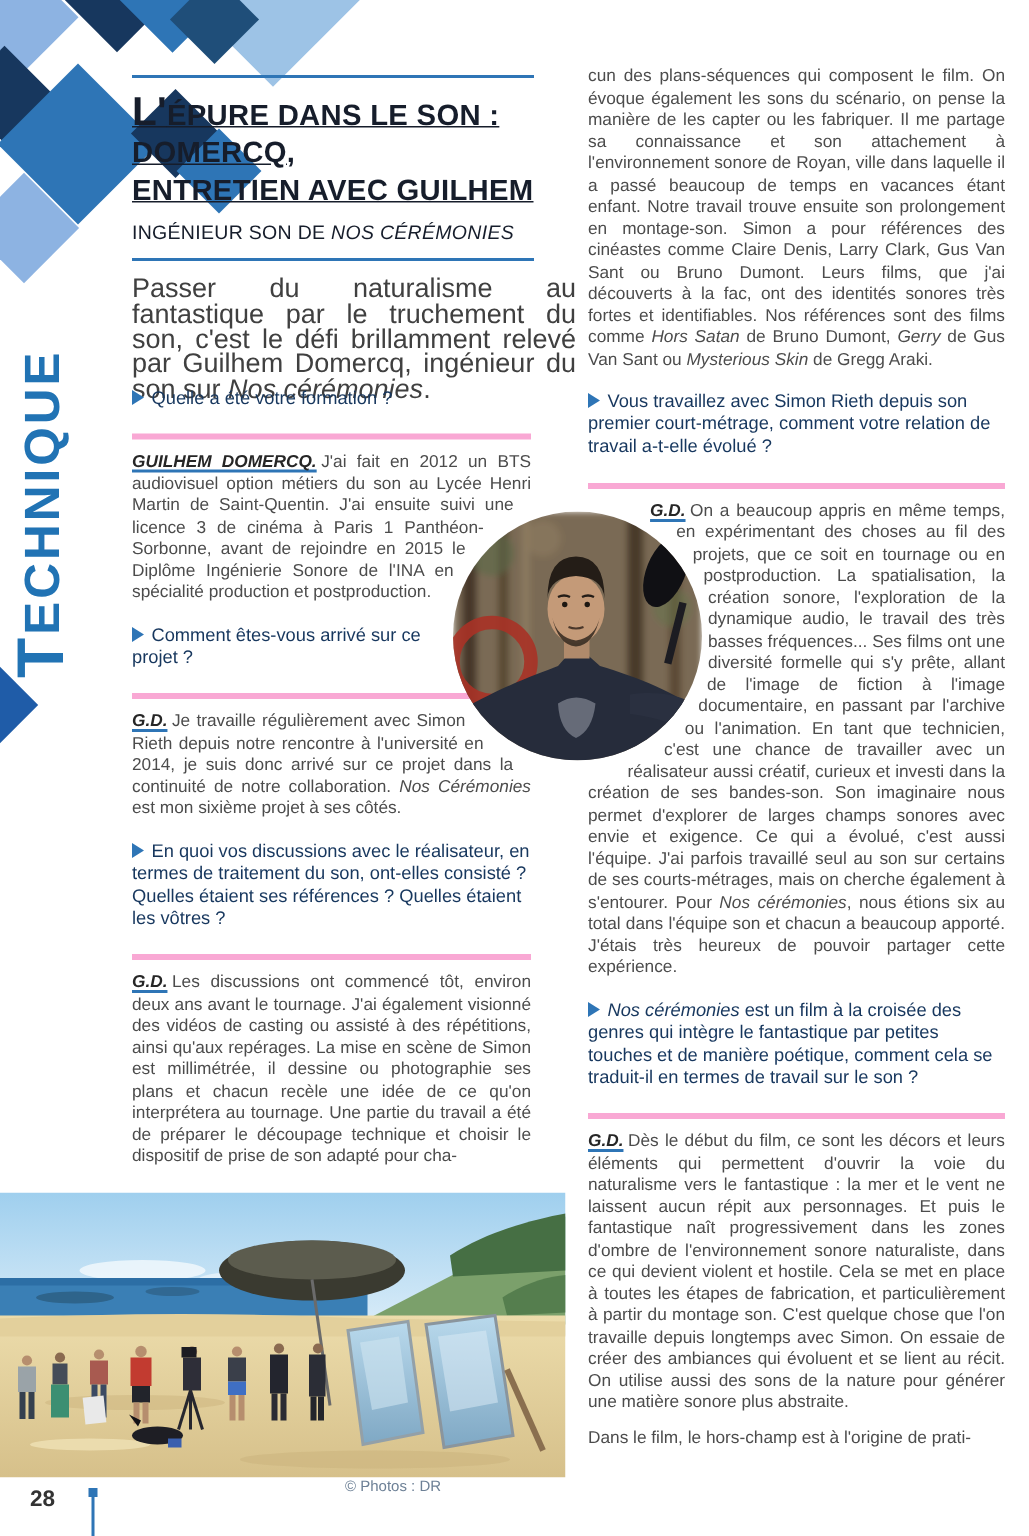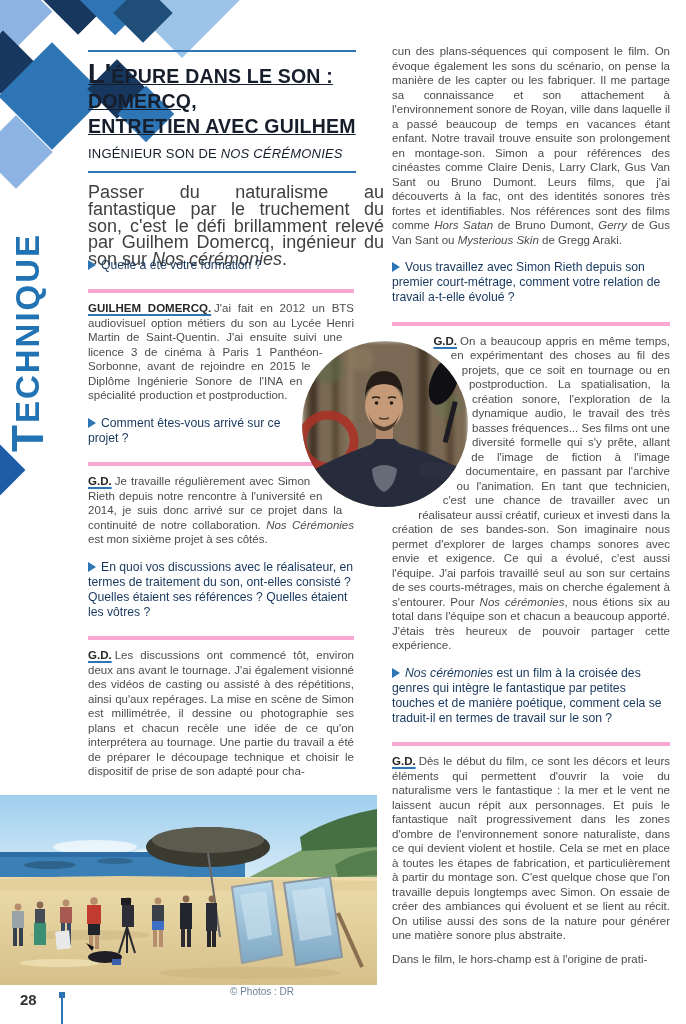--- a/index.html
+++ b/index.html
@@ -38,21 +38,21 @@
   p.body.last{margin-bottom:0;}
   .question{
     font-size:12.2px;line-height:15.2px;font-weight:400;color:#17375e;
     border-bottom:4px solid #f9a8d4;padding-bottom:16px;margin:13px 0 8px 0;
   }
   .question.first{margin-top:2px;}
   .arrow{display:inline-block;width:0;height:0;vertical-align:-1px;
     border-left:8px solid #2e75b6;border-top:5px solid transparent;border-bottom:5px solid transparent;
     margin-right:5px;}
   .speaker{font-weight:700;color:#262626;margin-right:3px;
-    text-decoration:underline;text-decoration-color:#2e75b6;text-decoration-thickness:2px;text-underline-offset:2px;}
+    text-decoration:underline;text-decoration-color:#2e75b6;text-decoration-thickness:2px;text-underline-offset:2px;font-style:italic;}
   .it{font-style:italic;}
 
   
   .wrapR{float:right;width:66px;height:258px;shape-outside:circle(90px at 97px 168px);}
   .wrapL{float:left;width:80px;height:470px;shape-outside:circle(90px at -7px 380px);}
 
   .portrait{position:absolute;left:302px;top:341px;width:166px;height:166px;border-radius:50%;overflow:hidden;}
   .photo{position:absolute;left:0;top:795px;width:377px;height:190px;}
   .credit{position:absolute;left:230px;top:986px;width:152px;text-align:left;font-size:10px;color:#6d8096;}
   .pagenum{position:absolute;left:20px;top:991px;font-size:15px;font-weight:700;color:#333;}

